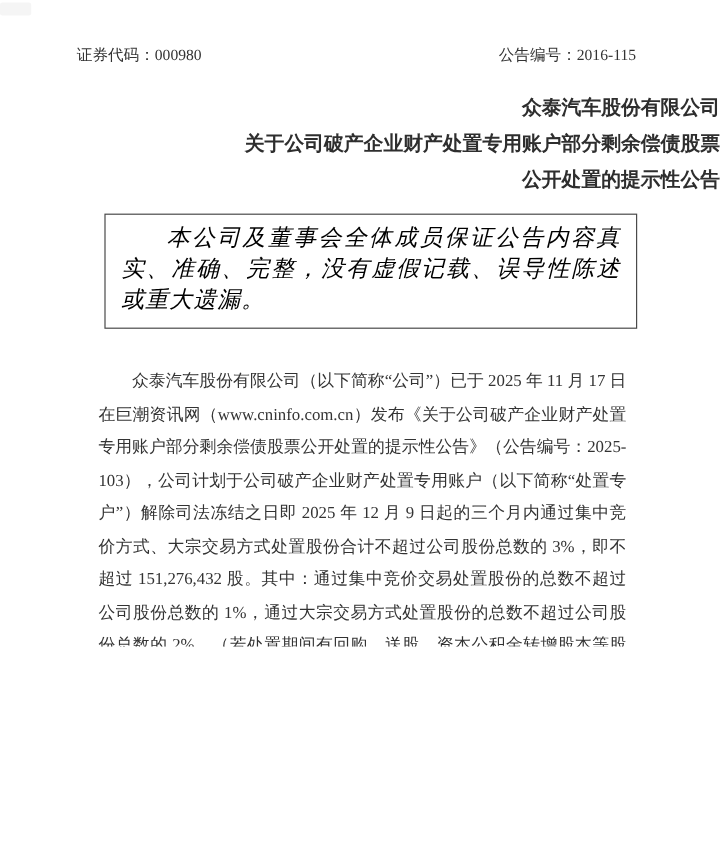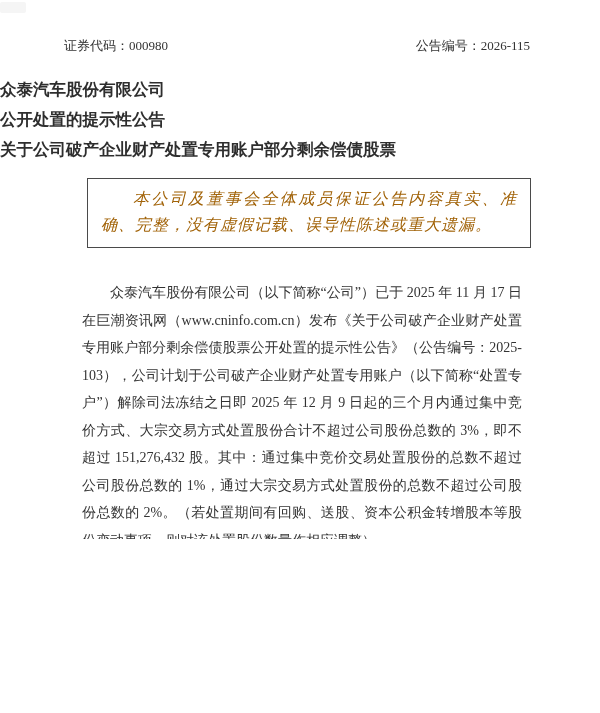--- a/index.html
+++ b/index.html
@@ -29,39 +29,39 @@
     display: flex;
     justify-content: space-between;
     align-items: baseline;
     margin: 38px 70px 0 64px;
     font-size: 13px;
     line-height: 15px;
     white-space: nowrap;
   }
   .title-block {
     margin-top: 22px;
-    text-align: left;
+    text-align: right;
     font-weight: bold;
     font-size: 16.5px;
     line-height: 30px;
     color: #2e2e2e;
   }
   .disclaimer-box {
     box-sizing: border-box;
     width: 444px;
     margin: 13px 0 0 87px;
     border: 1.5px solid #4a4a4a;
     padding: 7px 13px 9px 13px;
     font-style: italic;
-    font-size: 16px;
+    font-size: 19px;
     line-height: 26px;
     text-indent: 2em;
     text-align: justify;
     letter-spacing: 1px;
-    color: #a16207;
+    color: #000000;
   }
   .body-block {
     margin: 31px 62px 0 66px;
     font-size: 14px;
     line-height: 27.5px;
     text-align: justify;
     color: #333333;
   }
   .body-block p {
     margin: 16px;
@@ -70,27 +70,27 @@
 </style>
 </head>
 <body>
 
 <div class="page">
 
   <div class="corner-smudge"></div>
 
   <div class="top-row">
     <span>证券代码：000980</span>
-    <span>公告编号：2026-115</span>
+    <span>公告编号：2016-115</span>
   </div>
 
   <div class="title-block">
     <div>众泰汽车股份有限公司</div>
+    <div>关于公司破产企业财产处置专用账户部分剩余偿债股票</div>
     <div>公开处置的提示性公告</div>
-    <div>关于公司破产企业财产处置专用账户部分剩余偿债股票</div>
   </div>
 
   <div class="disclaimer-box">
     <span>本公司及董事会全体成员保证公告内容真实、准确、完整，没有虚假记载、误导性陈述或重大遗漏。</span>
   </div>
 
   <div class="body-block">
     <p>众泰汽车股份有限公司（以下简称“公司”）已于 2025 年 11 月 17 日在巨潮资讯网（www.cninfo.com.cn）发布《关于公司破产企业财产处置专用账户部分剩余偿债股票公开处置的提示性公告》（公告编号：2025-103），公司计划于公司破产企业财产处置专用账户（以下简称“处置专户”）解除司法冻结之日即 2025 年 12 月 9 日起的三个月内通过集中竞价方式、大宗交易方式处置股份合计不超过公司股份总数的 3%，即不超过 151,276,432 股。其中：通过集中竞价交易处置股份的总数不超过公司股份总数的 1%，通过大宗交易方式处置股份的总数不超过公司股份总数的 2%。（若处置期间有回购、送股、资本公积金转增股本等股份变动事项，则对该处置股份数量作相应调整）。</p>
   </div>
 

